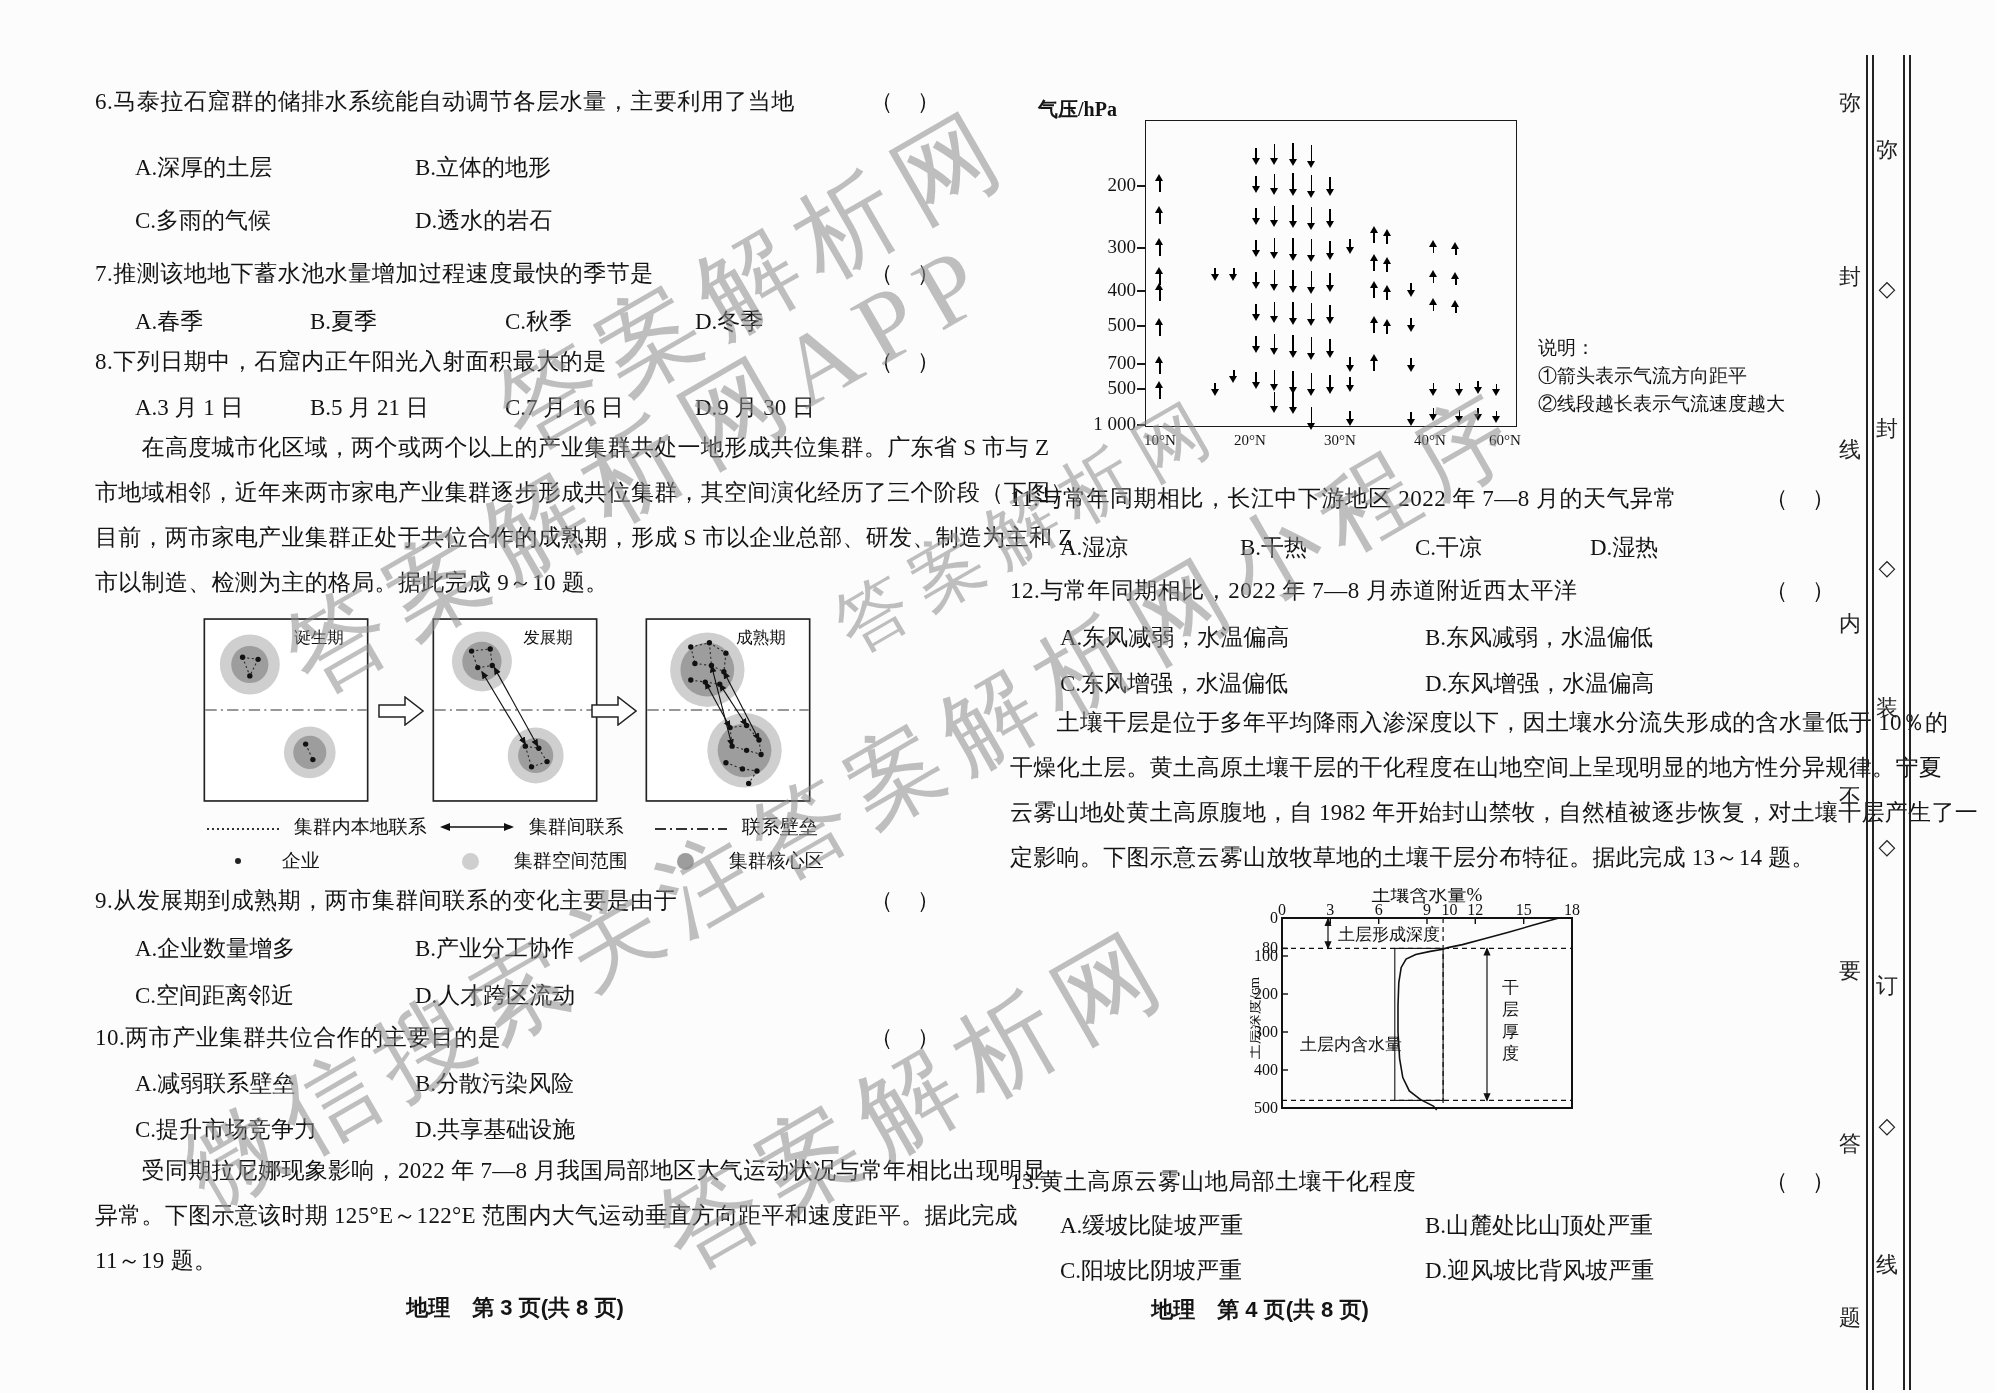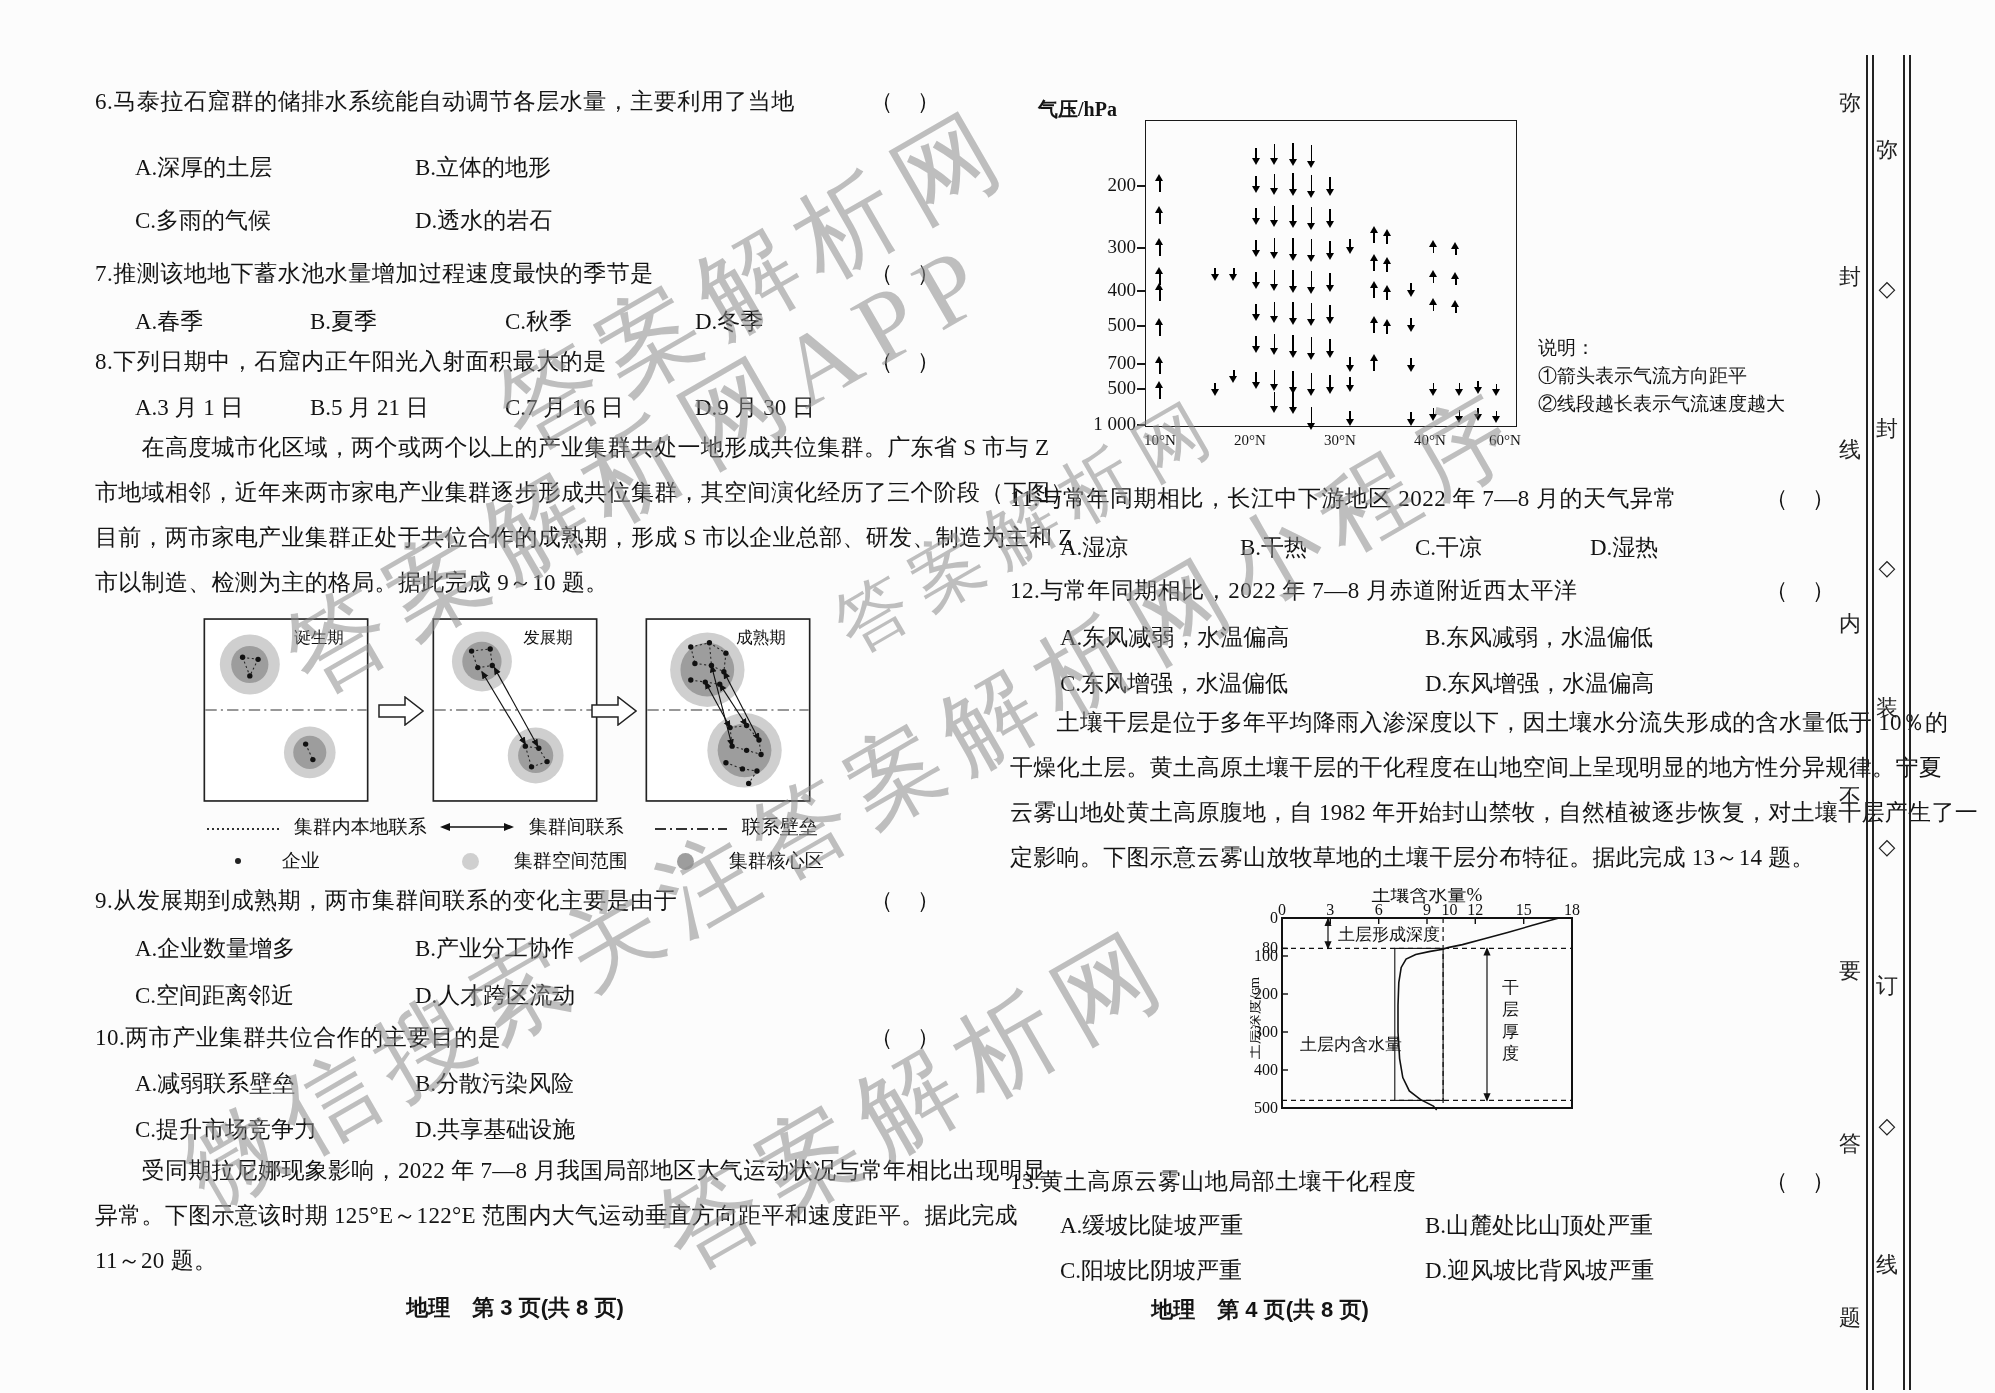--- a/index.html
+++ b/index.html
@@ -283,21 +283,21 @@
     <span class="opt oA">A.减弱联系壁垒</span>
     <span class="opt oB">B.分散污染风险</span>
   </div>
   <div class="row" style="top:1114px">
     <span class="opt oA">C.提升市场竞争力</span>
     <span class="opt oB">D.共享基础设施</span>
   </div>
 
   <div class="row para" style="top:1155px">　　受同期拉尼娜现象影响，2022 年 7—8 月我国局部地区大气运动状况与常年相比出现明显</div>
   <div class="row para" style="top:1200px">异常。下图示意该时期 125°E～122°E 范围内大气运动垂直方向距平和速度距平。据此完成</div>
-  <div class="row para" style="top:1245px">11～20 题。</div>
+  <div class="row para" style="top:1245px">11～19 题。</div>
 
   <div class="footer" style="top:1293px;left:95px;width:650px">地理　第 3 页(共 8 页)</div>
 </div>
 
 <div id="colR" class="col">
 
   <div id="pblock">
     <div id="pylabel">气压/hPa</div>
     <div id="pplot"></div>
     <div id="pticks">

